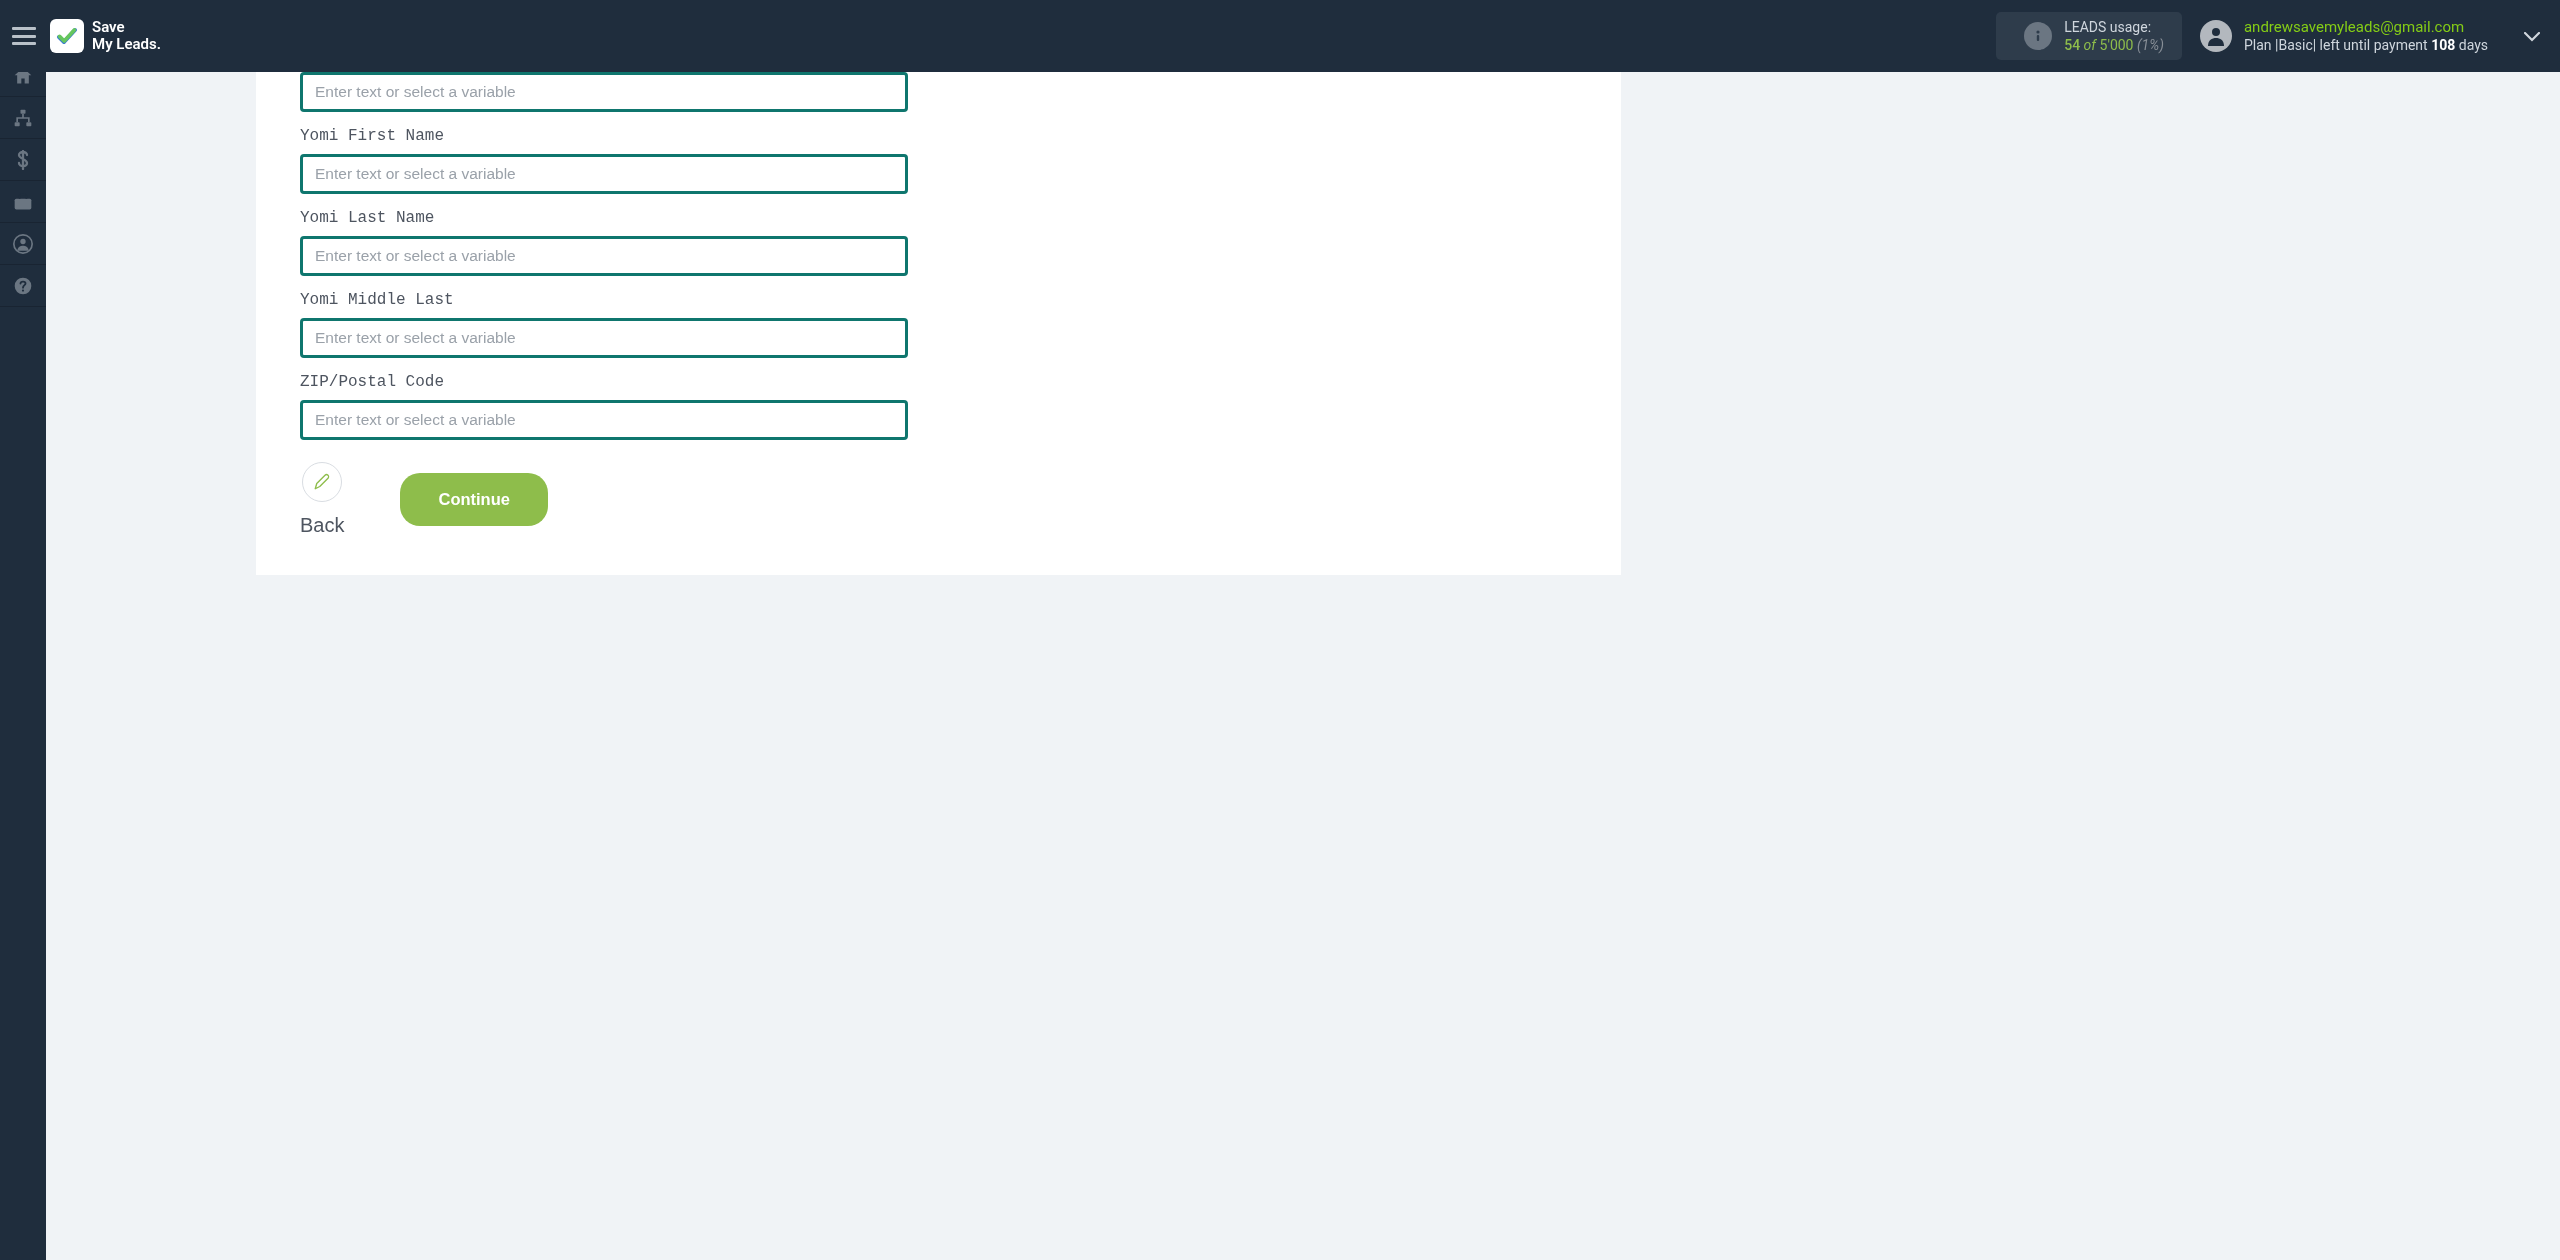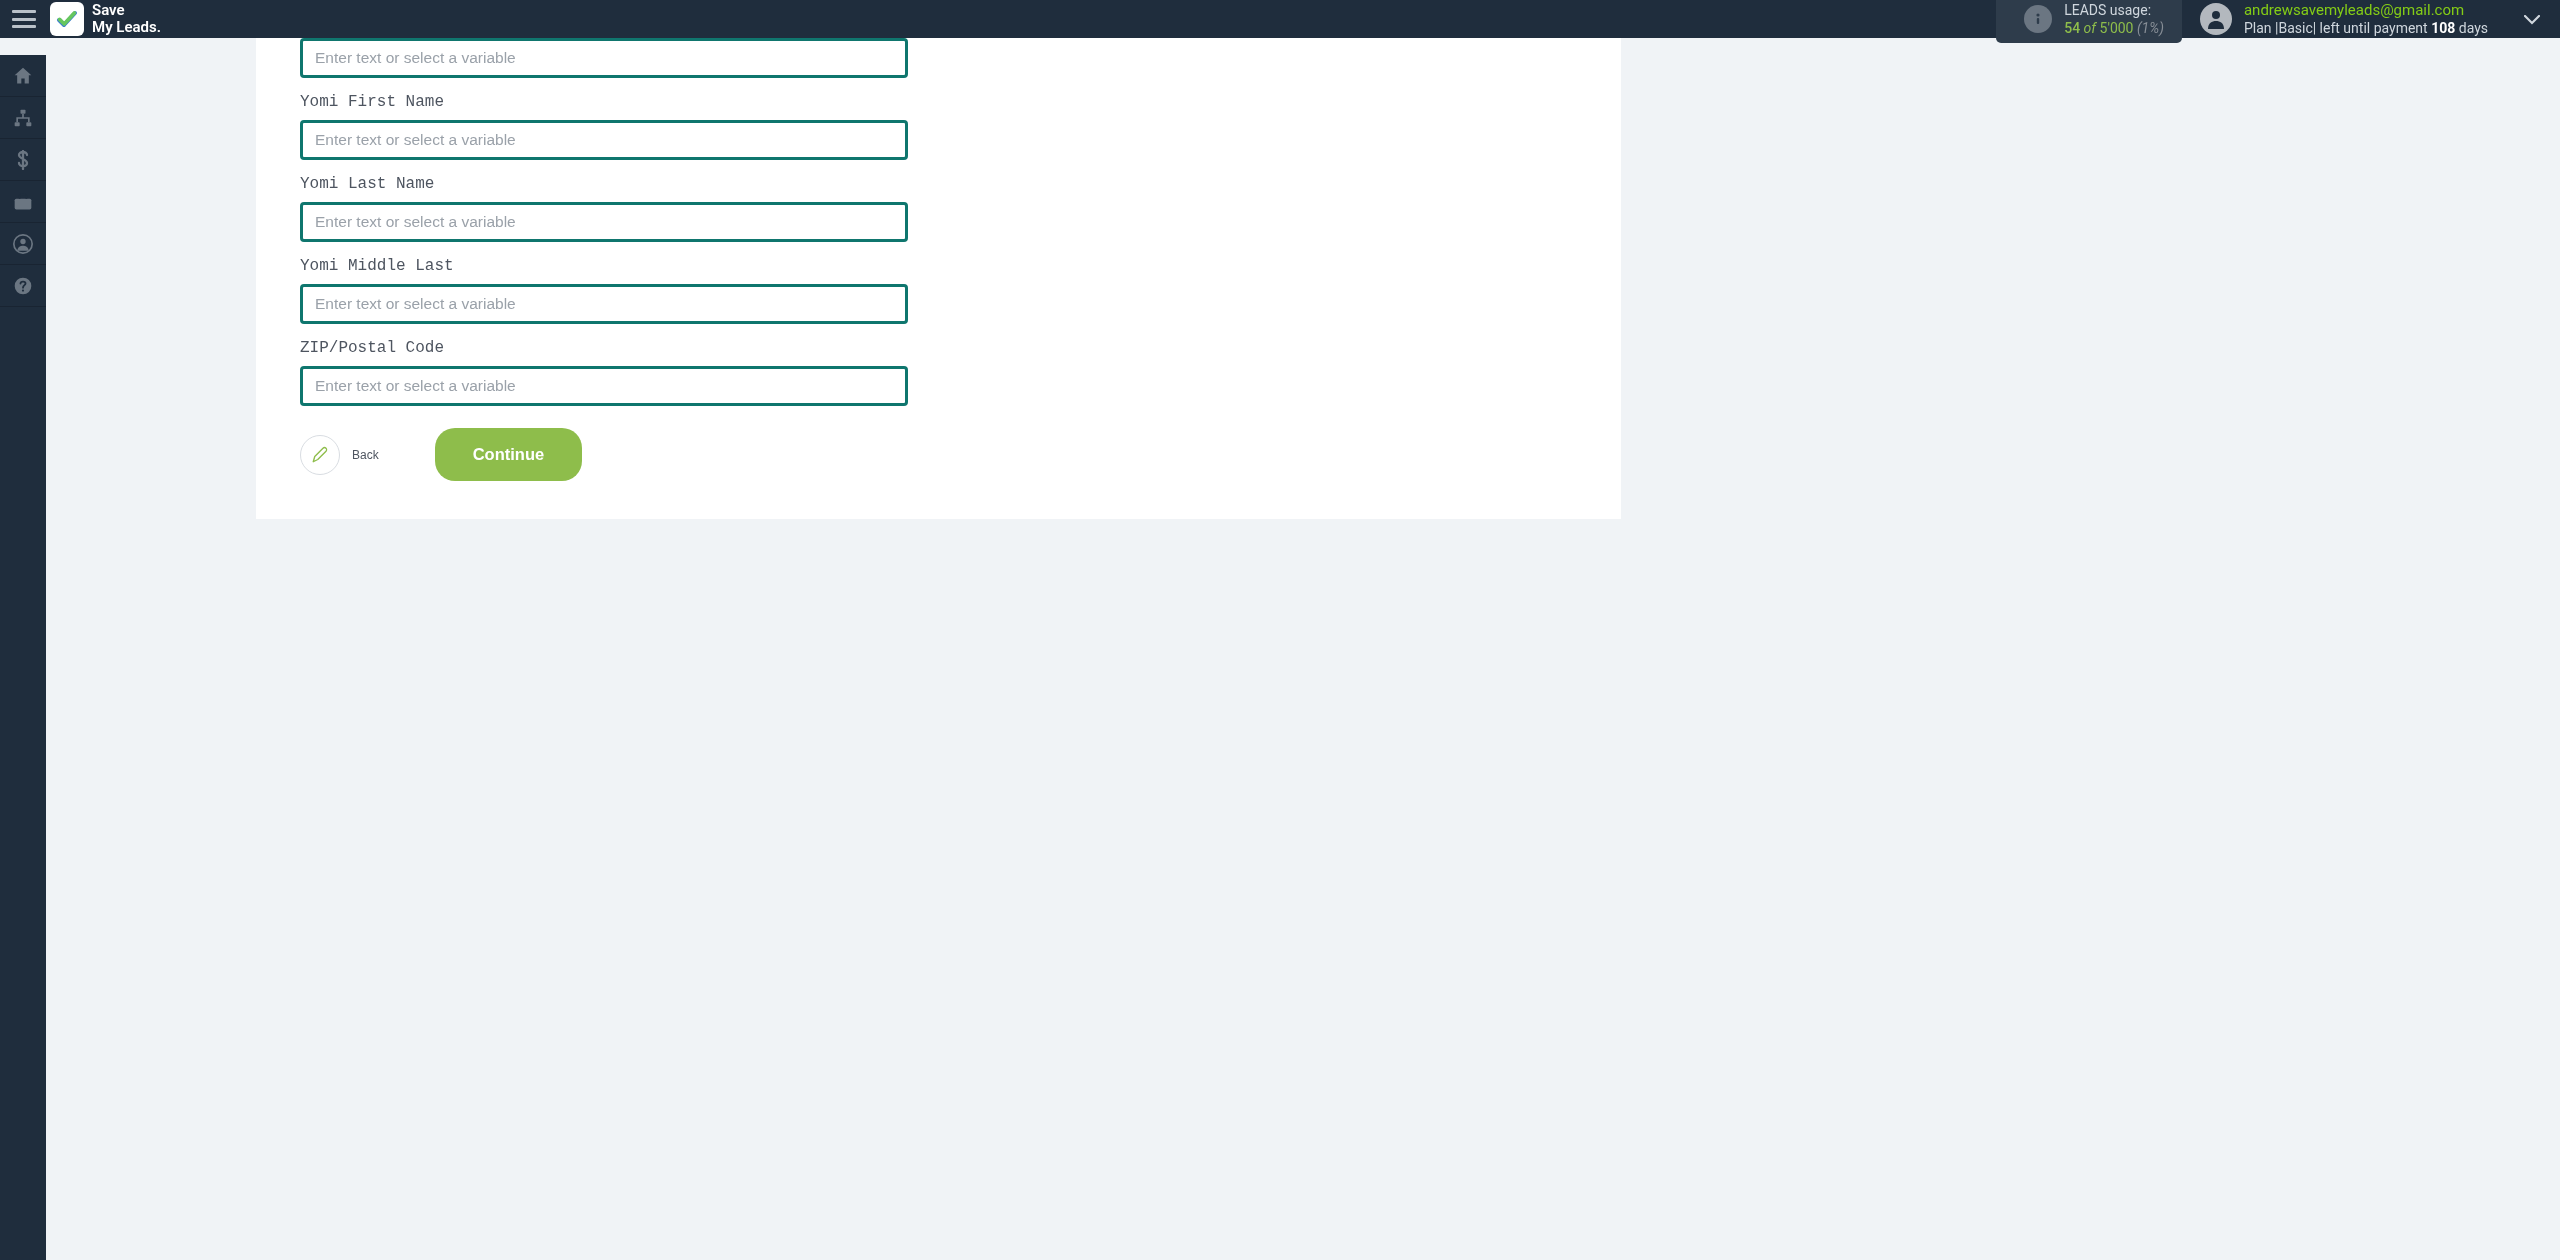--- a/index.html
+++ b/index.html
@@ -7,21 +7,21 @@
       padding: 0;
       box-sizing: border-box;
     }
     body {
       font-family: -apple-system, BlinkMacSystemFont, "Segoe UI", Roboto, "Helvetica Neue", Arial, sans-serif;
       background: #f0f3f6;
       overflow: hidden;
     }
     .topbar {
       background: #1f2d3d;
-      height: 38px;
+      height: 72px;
       display: flex;
       align-items: center;
       padding: 0 12px;
       color: #fff;
       position: relative;
       z-index: 10;
     }
     .hamburger {
       width: 24px;
       height: 18px;
@@ -209,23 +209,24 @@
       align-items: center;
       margin-top: 22px;
       gap: 32px;
     }
     .back-btn {
       display: flex;
       align-items: center;
       gap: 12px;
       cursor: pointer;
       color: #4e5560;
-      font-size: 12px;
+      font-size: 20px;
       background: none;
       border: none;
+      flex-direction: column;
     }
     .back-btn .icon-circle {
       width: 40px;
       height: 40px;
       border: 1px solid #d9dde2;
       border-radius: 50%;
       display: flex;
       align-items: center;
       justify-content: center;
     }

